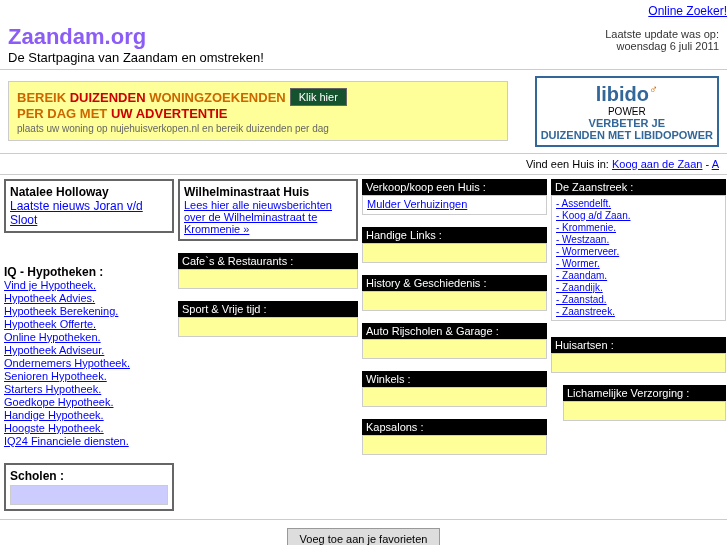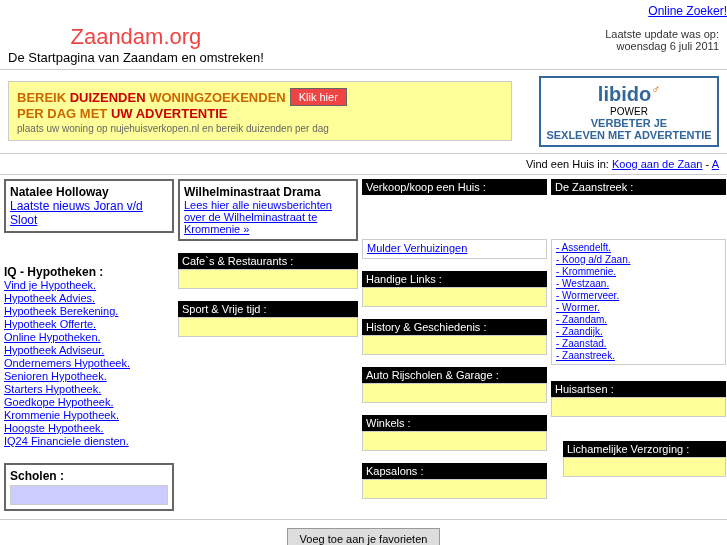--- a/index.html
+++ b/index.html
@@ -2,61 +2,61 @@
 <html><head>
   <meta charset="utf-8">
   <style>
     * { margin: 0; padding: 0; box-sizing: border-box; }
     body { font-family: Arial, sans-serif; font-size: 12px; background: #fff; color: #000; width: 727px; }
     a { color: #00f; text-decoration: underline; }
 
     #top-link { text-align: right; padding: 4px 0 2px; }
 
     #header { display: flex; justify-content: space-between; align-items: flex-start; padding: 4px 8px; border-bottom: 1px solid #ccc; }
-    #header-left .site-title { font-size: 22px; font-weight: normal; color: #ef4444; text-align: center; }
+    #header-left .site-title { font-size: 22px; font-weight: bold; color: #8b5cf6; }
     #header-left .site-subtitle { font-size: 13px; color: #000; }
     #header-right { text-align: right; font-size: 11px; color: #333; padding-top: 4px; }
 
     #banner-row { display: flex; padding: 6px 8px; gap: 27px; align-items: center; border-bottom: 1px solid #ccc; }
     #banner-left { background: #ffff99; border: 1px solid #ccc; padding: 6px 8px; flex: 1; font-size: 11px; }
     #banner-left .banner-main { color: #cc6600; font-size: 13px; font-weight: bold; display: flex; align-items: center; gap: 4px; }
-    #banner-left .banner-main .btn { background: #ef4444; color: #fff; padding: 2px 8px; font-size: 11px; border: 1px solid #666; cursor: pointer; }
+    #banner-left .banner-main .btn { background: #14532d; color: #fff; padding: 2px 8px; font-size: 11px; border: 1px solid #666; cursor: pointer; }
     #banner-left .banner-sub { font-size: 10px; color: #666; margin-top: 2px; }
     #banner-right { border: 2px solid #336699; padding: 4px 4px; text-align: center; min-width: 180px; font-size: 11px; }
     #banner-right .libido { font-size: 20px; font-weight: bold; color: #336699; }
     #banner-right .libido sup { font-size: 12px; color: #cc6600; }
     #banner-right .libido-sub { color: #000; font-size: 10px; }
     #banner-right .libido-tagline { color: #336699; font-weight: bold; font-size: 11px; }
 
     #find-house { text-align: right; padding: 4px 8px; font-size: 11px; border-bottom: 1px solid #ccc; }
 
     #main-grid { display: grid; grid-template-columns: 170px 180px 185px 175px; padding: 4px 4px; gap: 4px; }
 
     .col { display: flex; flex-direction: column; gap: 12px; }
 
     .section-header { background: #000; color: #fff; font-weight: normal; font-size: 11px; padding: 2px 4px; }
-    .section-content { border: 1px solid #ccc; padding: 2px 4px; min-height: 20px; font-size: 11px; background: #fff; margin-top: 44px; }
+    .section-content { border: 1px solid #ccc; padding: 2px 4px; min-height: 20px; font-size: 11px; background: #fff; }
     .section-content-yellow { border: 1px solid #ccc; padding: 2px 4px; min-height: 20px; font-size: 11px; background: #ffff99; }
 
     .col1-box { border: 2px solid #666; padding: 4px; background: #fff; }
     .col1-box .person-name { font-weight: bold; font-size: 12px; }
 
     .iq-header { font-weight: bold; font-size: 12px; margin-top: 20px; }
     .link-list { display: flex; flex-direction: column; gap: 1px; }
     .link-list a { font-size: 11px; }
 
     .scholen-box { border: 2px solid #666; padding: 4px; margin-top: 4px; }
     .scholen-box .scholen-label { font-weight: bold; font-size: 12px; }
     .scholen-content { background: #ccccff; border: 1px solid #ccc; min-height: 20px; margin-top: 2px; }
 
     .zaanstreek-list { font-size: 10px; }
     .zaanstreek-list a { display: block; margin-bottom: 1px; }
 
     .huisartsen-box { margin-top: 4px; }
-    .lich-box { margin-top: 12px; padding-left: 12px; }
+    .lich-box { margin-top: 0; padding-left: 12px; }
 
     #bottom-btn { text-align: center; padding: 8px; border-top: 1px solid #ccc; margin-top: 4px; }
     #bottom-btn button { background: #ddd; border: 1px solid #999; padding: 4px 12px; font-size: 11px; cursor: pointer; }
 
     #footer { text-align: center; padding: 6px; font-size: 11px; border-top: 1px solid #ccc; }
 
     .col2-wilhelmina { border: 2px solid #666; padding: 4px; font-size: 11px; }
     .col2-wilhelmina .wil-header { font-weight: bold; font-size: 12px; }
   </style>
 </head>
@@ -87,21 +87,21 @@
       <span>PER DAG MET <strong style="color:#cc0000">UW ADVERTENTIE</strong></span>
     </div>
     <div class="banner-sub">plaats uw woning op nujehuisverkopen.nl en bereik duizenden per dag</div>
   </div>
   <div id="banner-right">
     <div class="libido">
       libido<sup>♂</sup>
     </div>
     <div class="libido-sub">POWER</div>
     <div class="libido-tagline">VERBETER JE</div>
-    <div class="libido-tagline">SEXLEVEN MET ADVERTENTIE</div>
+    <div class="libido-tagline">DUIZENDEN MET LIBIDOPOWER</div>
   </div>
 </div>
 
 <div id="find-house">
   <span>Vind een Huis in:</span>
   <a href="#">Koog aan de Zaan</a> -
   <a href="#">A</a>
 </div>
 
 <div id="main-grid">
@@ -117,34 +117,34 @@
         <a href="#">Vind je Hypotheek.</a>
         <a href="#">Hypotheek Advies.</a>
         <a href="#">Hypotheek Berekening.</a>
         <a href="#">Hypotheek Offerte.</a>
         <a href="#">Online Hypotheken.</a>
         <a href="#">Hypotheek Adviseur.</a>
         <a href="#">Ondernemers Hypotheek.</a>
         <a href="#">Senioren Hypotheek.</a>
         <a href="#">Starters Hypotheek.</a>
         <a href="#">Goedkope Hypotheek.</a>
-        <a href="#">Krommenie Hypotheek.</a>
+        <a href="#">Handige Hypotheek.</a>
         <a href="#">Hoogste Hypotheek.</a>
         <a href="#">IQ24 Financiele diensten.</a>
       </div>
     </div>
     <div class="scholen-box">
       <div class="scholen-label">Scholen :</div>
       <div class="scholen-content">&nbsp;</div>
     </div>
   </div>
 
   <div class="col">
     <div class="col2-wilhelmina">
-      <div class="wil-header">Wilhelminastraat Drama</div>
+      <div class="wil-header">Wilhelminastraat Huis</div>
       <div>
         <a href="#">Lees hier alle nieuwsberichten over de Wilhelminastraat te Krommenie »</a>
       </div>
     </div>
     <div>
       <div class="section-header">Cafe`s &amp; Restaurants :</div>
       <div class="section-content-yellow">&nbsp;</div>
     </div>
     <div>
       <div class="section-header">Sport &amp; Vrije tijd :</div>

